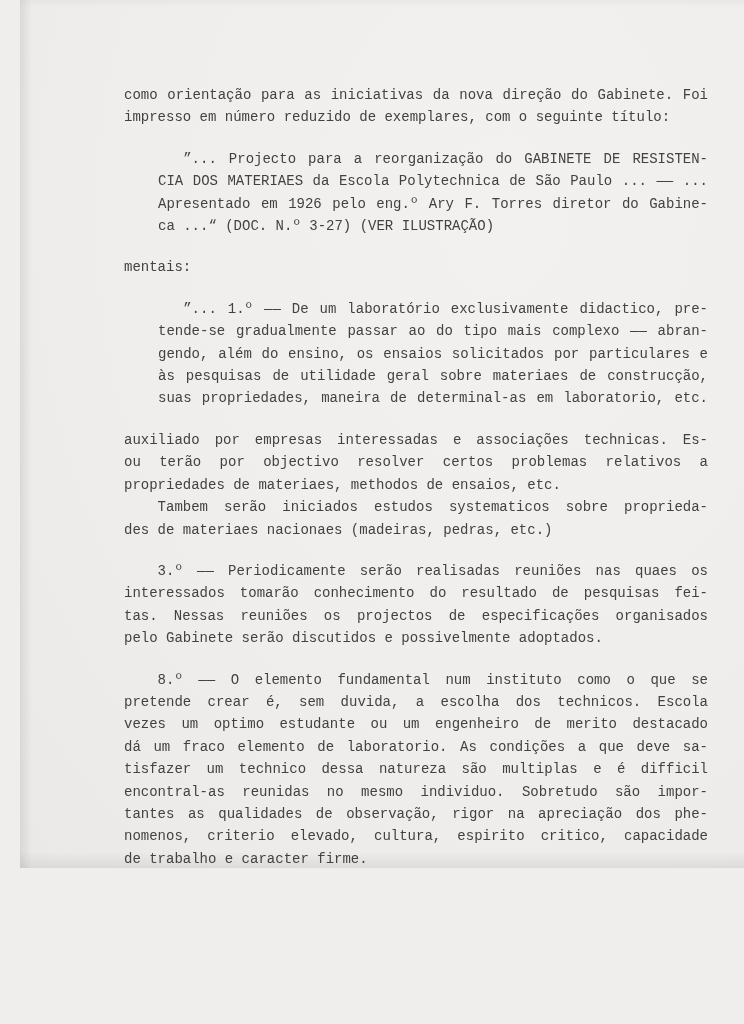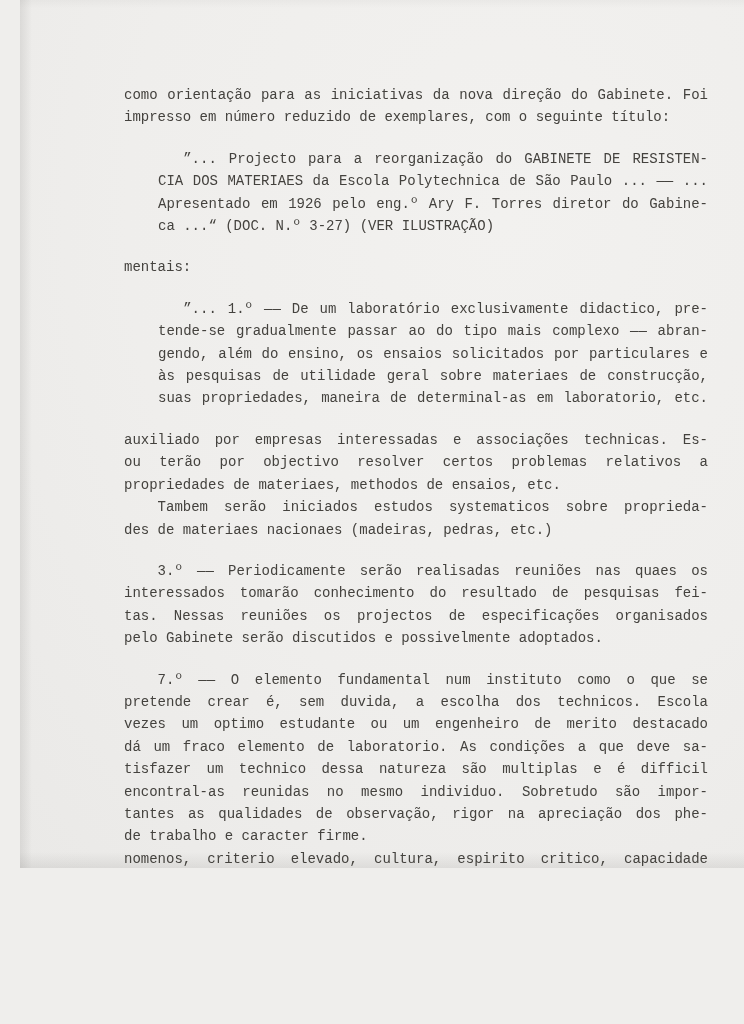--- a/index.html
+++ b/index.html
@@ -75,25 +75,25 @@
         <div class="line j" style="padding-left: 4ch;">Tambem serão iniciados estudos systematicos sobre proprieda-</div>
         <div class="line">des de materiaes nacionaes (madeiras, pedras, etc.)</div>
       </div>
       <div class="block">
         <div class="line j" style="padding-left: 4ch;">3.º —— Periodicamente serão realisadas reuniões nas quaes os</div>
         <div class="line j">interessados tomarão conhecimento do resultado de pesquisas fei-</div>
         <div class="line j">tas. Nessas reuniões os projectos de especificações organisados</div>
         <div class="line">pelo Gabinete serão discutidos e possivelmente adoptados.</div>
       </div>
       <div class="block">
-        <div class="line j" style="padding-left: 4ch;">7.º —— O elemento fundamental num instituto como o que se</div>
+        <div class="line j" style="padding-left: 4ch;">8.º —— O elemento fundamental num instituto como o que se</div>
         <div class="line j">pretende crear é, sem duvida, a escolha dos technicos. Escola</div>
         <div class="line j">vezes um optimo estudante ou um engenheiro de merito destacado</div>
         <div class="line j">dá um fraco elemento de laboratorio. As condições a que deve sa-</div>
         <div class="line j">tisfazer um technico dessa natureza são multiplas e é difficil</div>
         <div class="line j">encontral-as reunidas no mesmo individuo. Sobretudo são impor-</div>
         <div class="line j">tantes as qualidades de observação, rigor na apreciação dos phe-</div>
+        <div class="line j">nomenos, criterio elevado, cultura, espirito critico, capacidade</div>
         <div class="line">de trabalho e caracter firme.</div>
-        <div class="line j">nomenos, criterio elevado, cultura, espirito critico, capacidade</div>
         <div class="line j" style="padding-left: 4ch;">Com esse espirito, uma seleção rigorosa deve presidir à es-</div>
       </div>
     </div>
 </div>
 
 </body></html>

